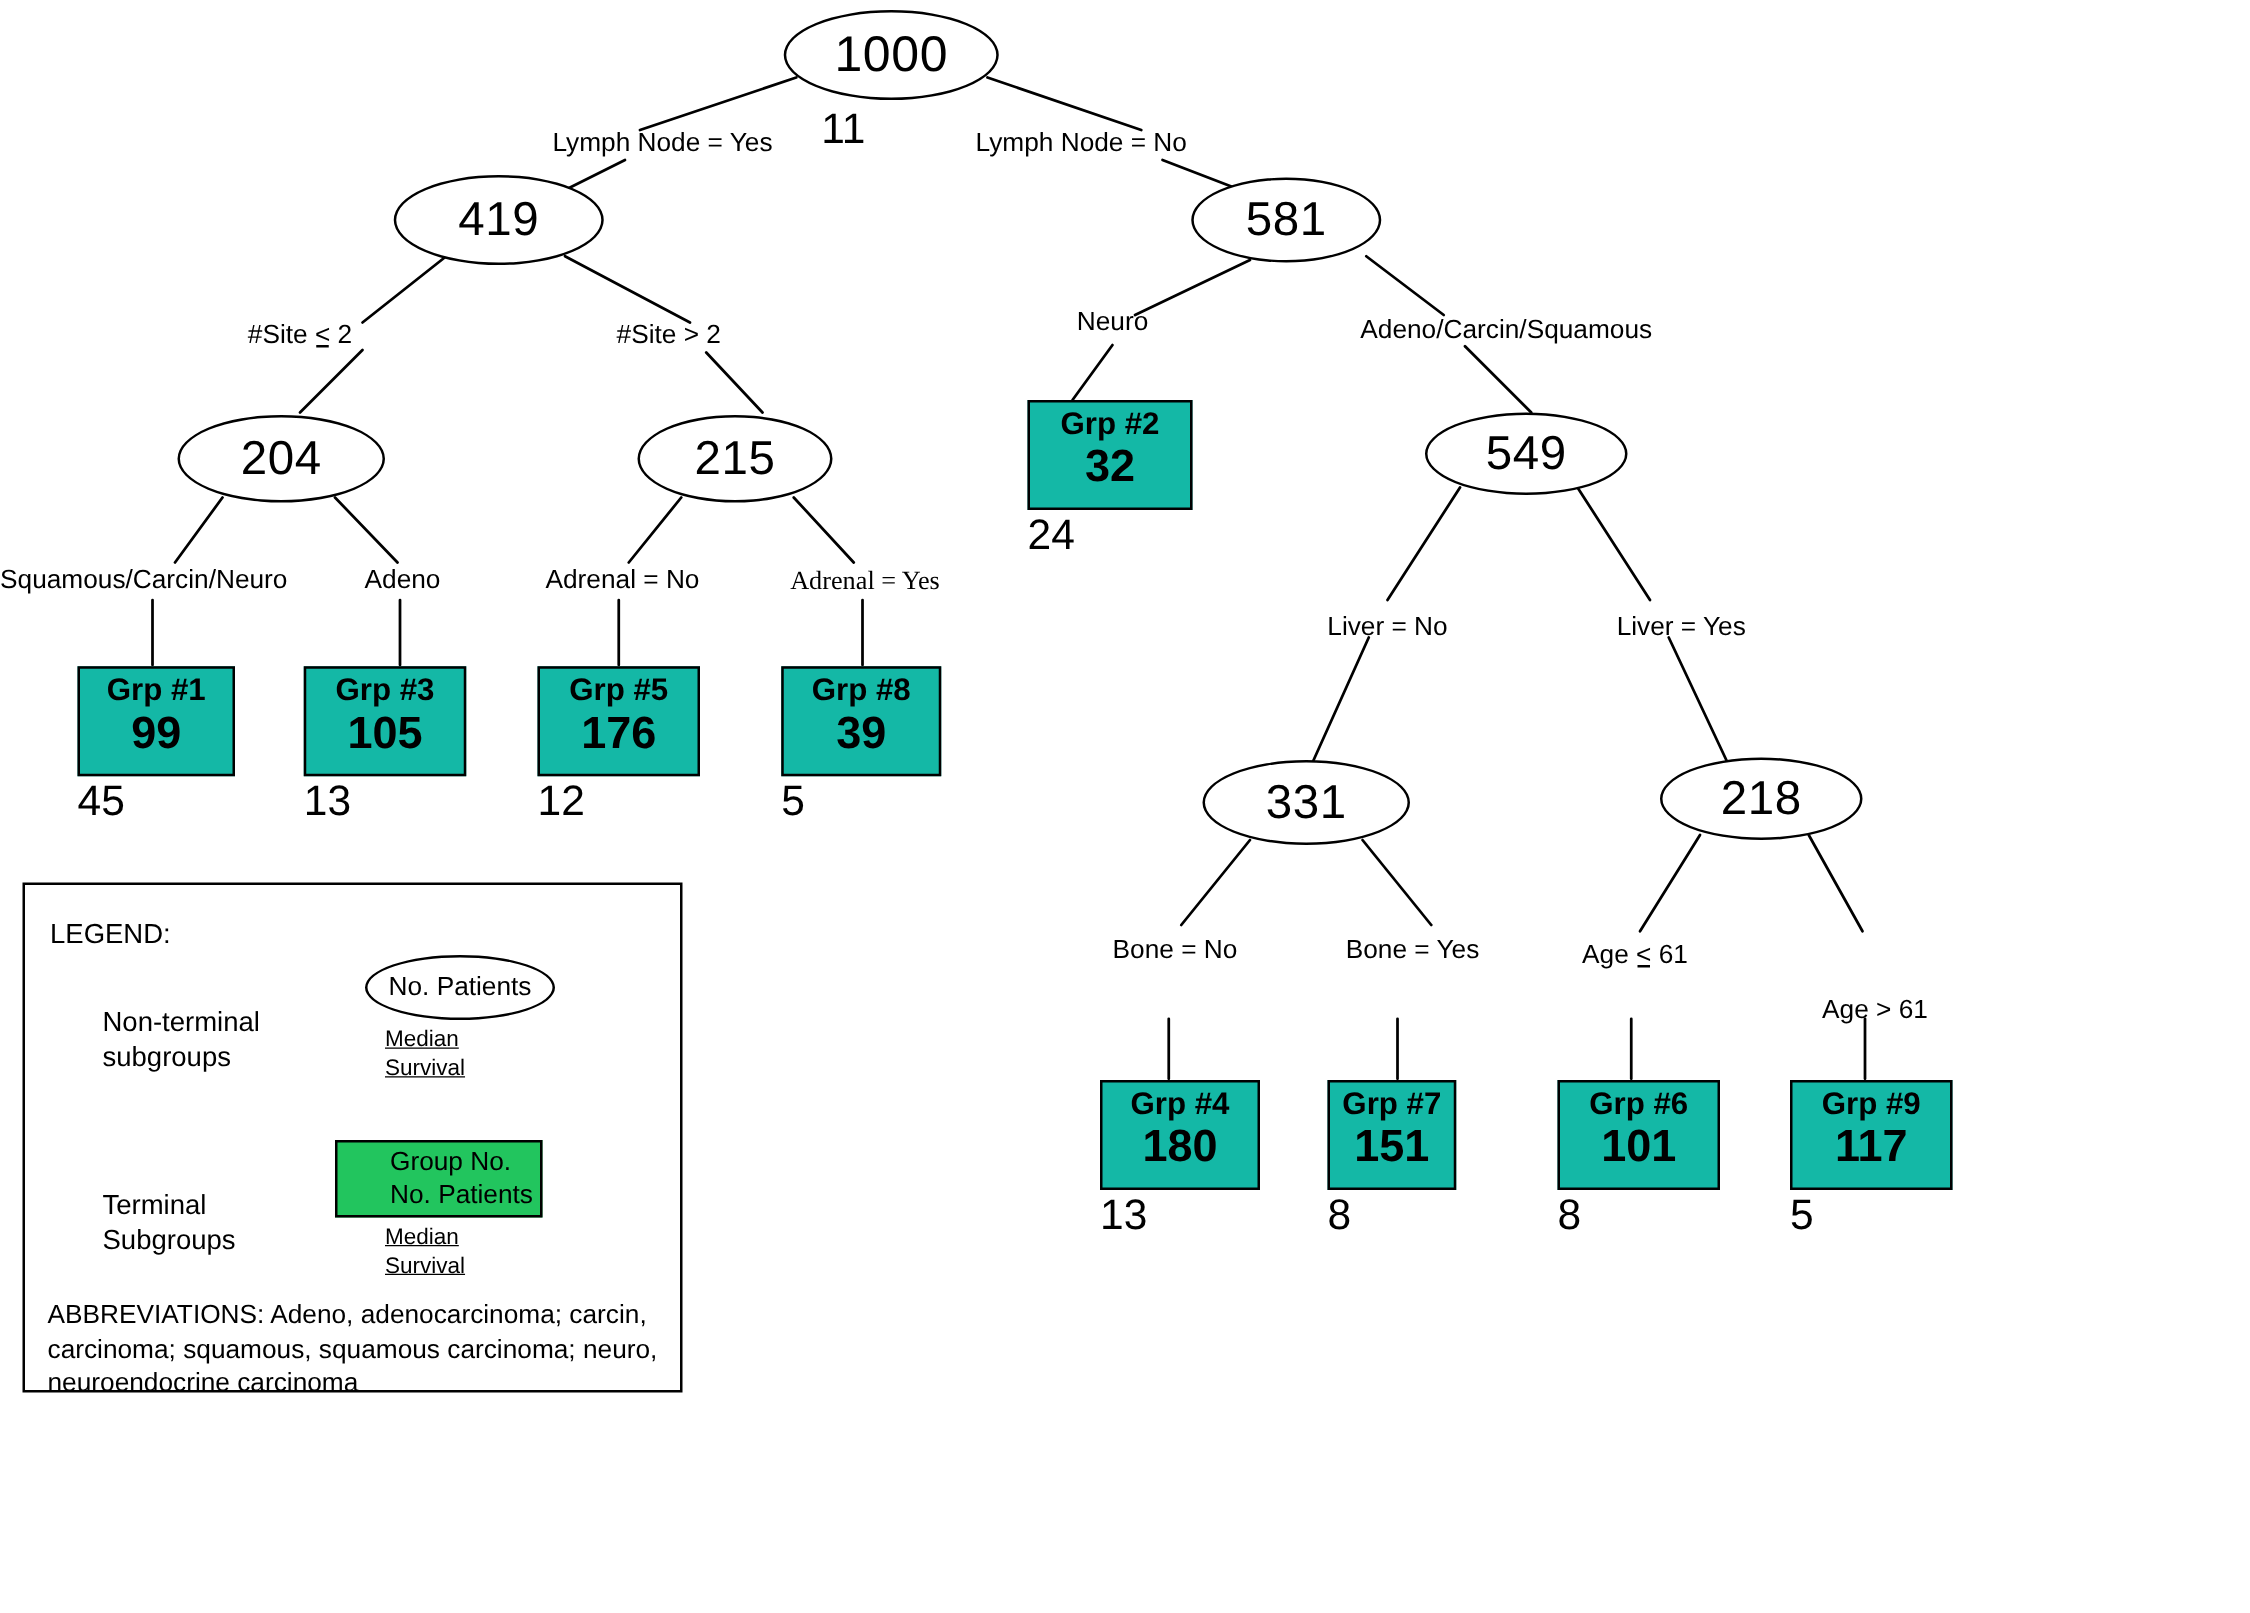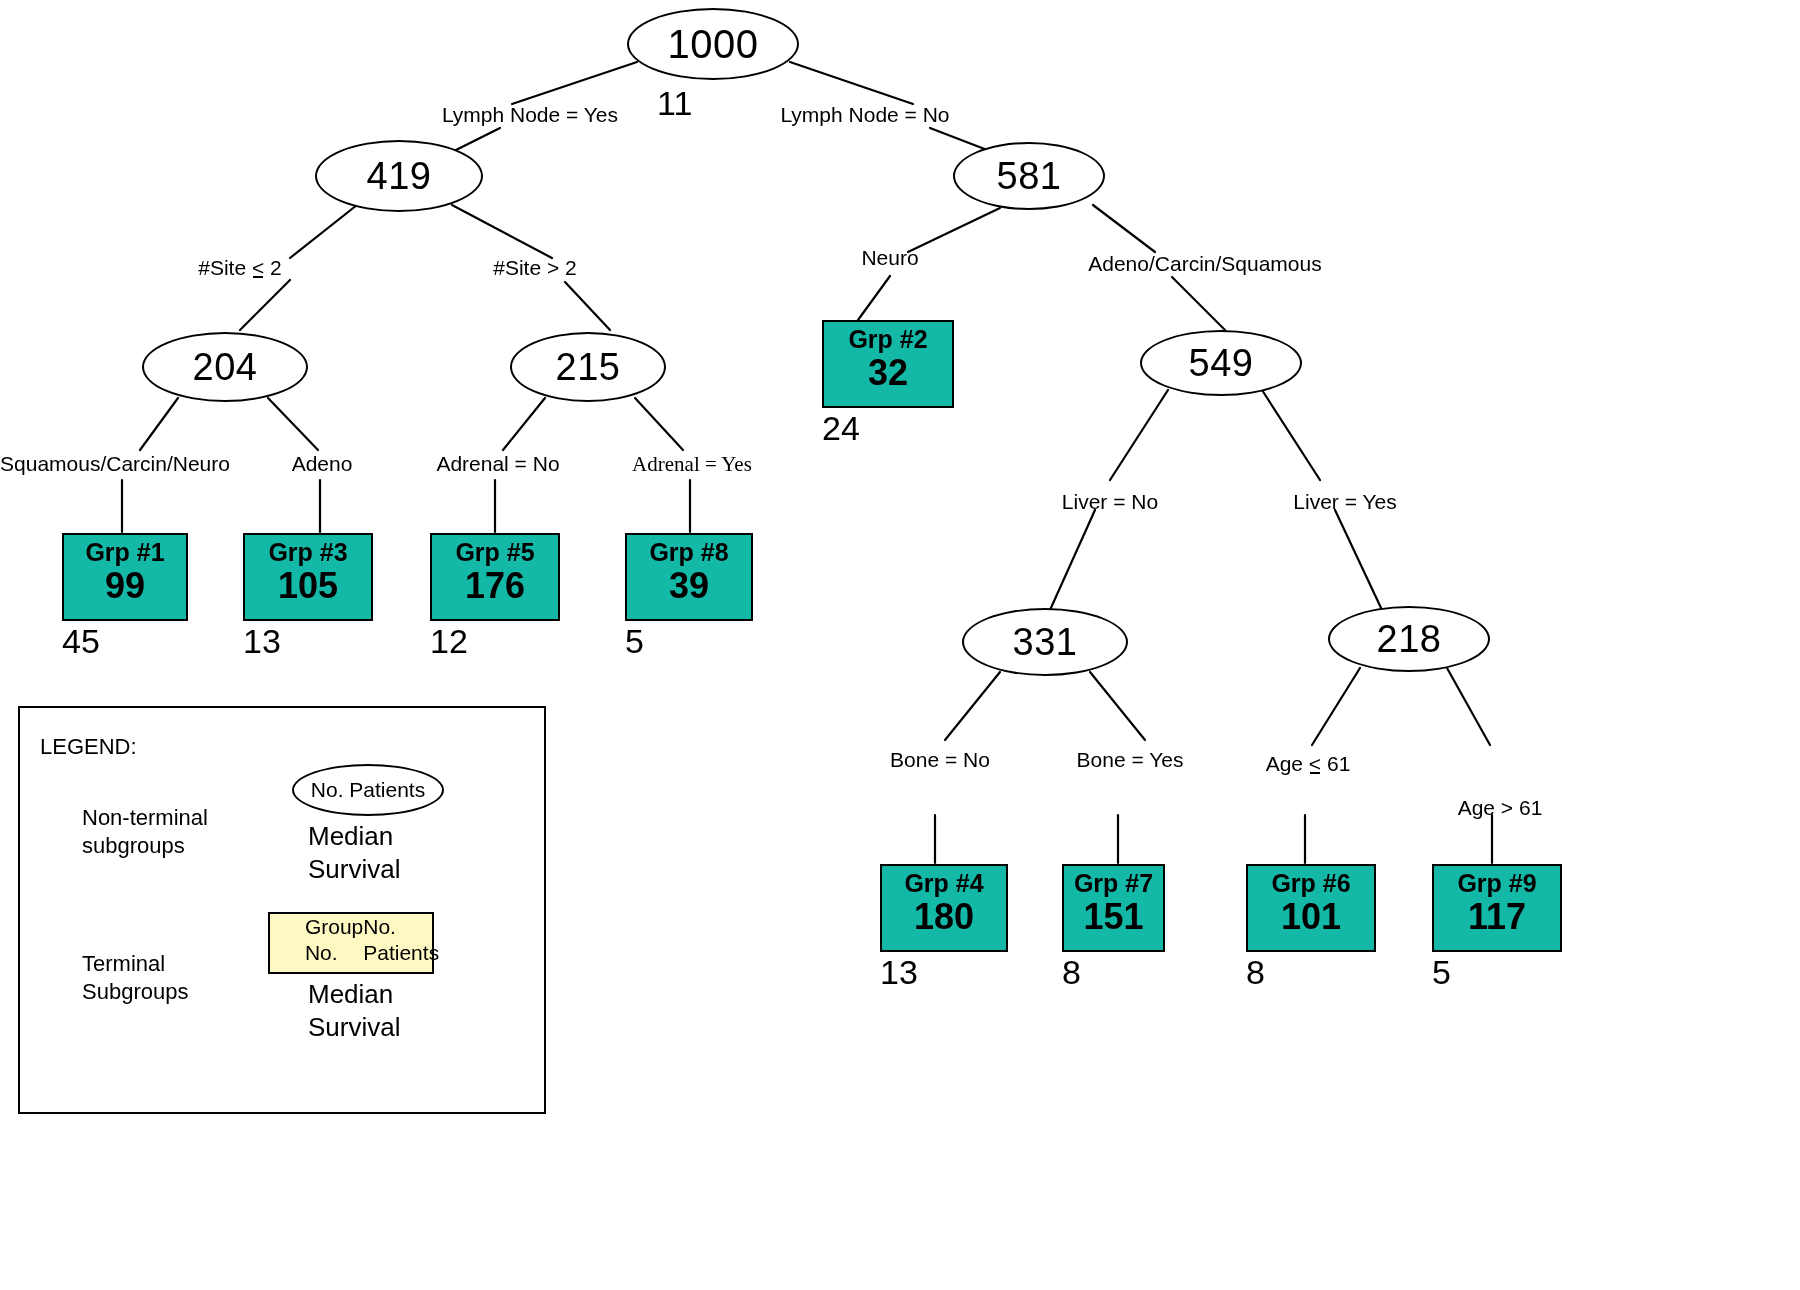--- a/index.html
+++ b/index.html
@@ -104,32 +104,33 @@
     border-radius: 50%;
     display: flex;
     align-items: center;
     justify-content: center;
     font-size: 21px;
     background: #fff;
   }
   #legend .lg-rect {
     position: absolute;
     border: 2px solid #000;
-    background: #fef9c3;
+    background: #22c55e;
     display: flex;
-    flex-direction: row;
+    flex-direction: column;
     justify-content: center;
     padding-left: 42px;
     font-size: 21px;
     line-height: 1.25;
   }
   #legend .lg-sub {
     position: absolute;
-    font-size: 26px;
+    font-size: 18px;
     line-height: 1.25;
+    text-decoration: underline;
   }
   #legend .lg-abbrev {
     position: absolute;
     left: 18px; top: 330px;
     width: 494px;
     font-size: 21px;
     line-height: 1.32;
   }
 </style>
 </head>
@@ -317,15 +318,16 @@
 
     <div class="lg-rect" style="left:248px; top:204px; width:166px; height:62px;">
       <div>Group No.</div>
       <div>No. Patients</div>
     </div>
     <div class="lg-sub" style="left:288px; top:270px;">
       <div>Median</div>
       <div>Survival</div>
     </div>
 
+    <div class="lg-abbrev">ABBREVIATIONS:  Adeno, adenocarcinoma; carcin, carcinoma; squamous, squamous carcinoma;  neuro, neuroendocrine carcinoma</div>
   </div>
 
 </div>
 
 </body></html>

